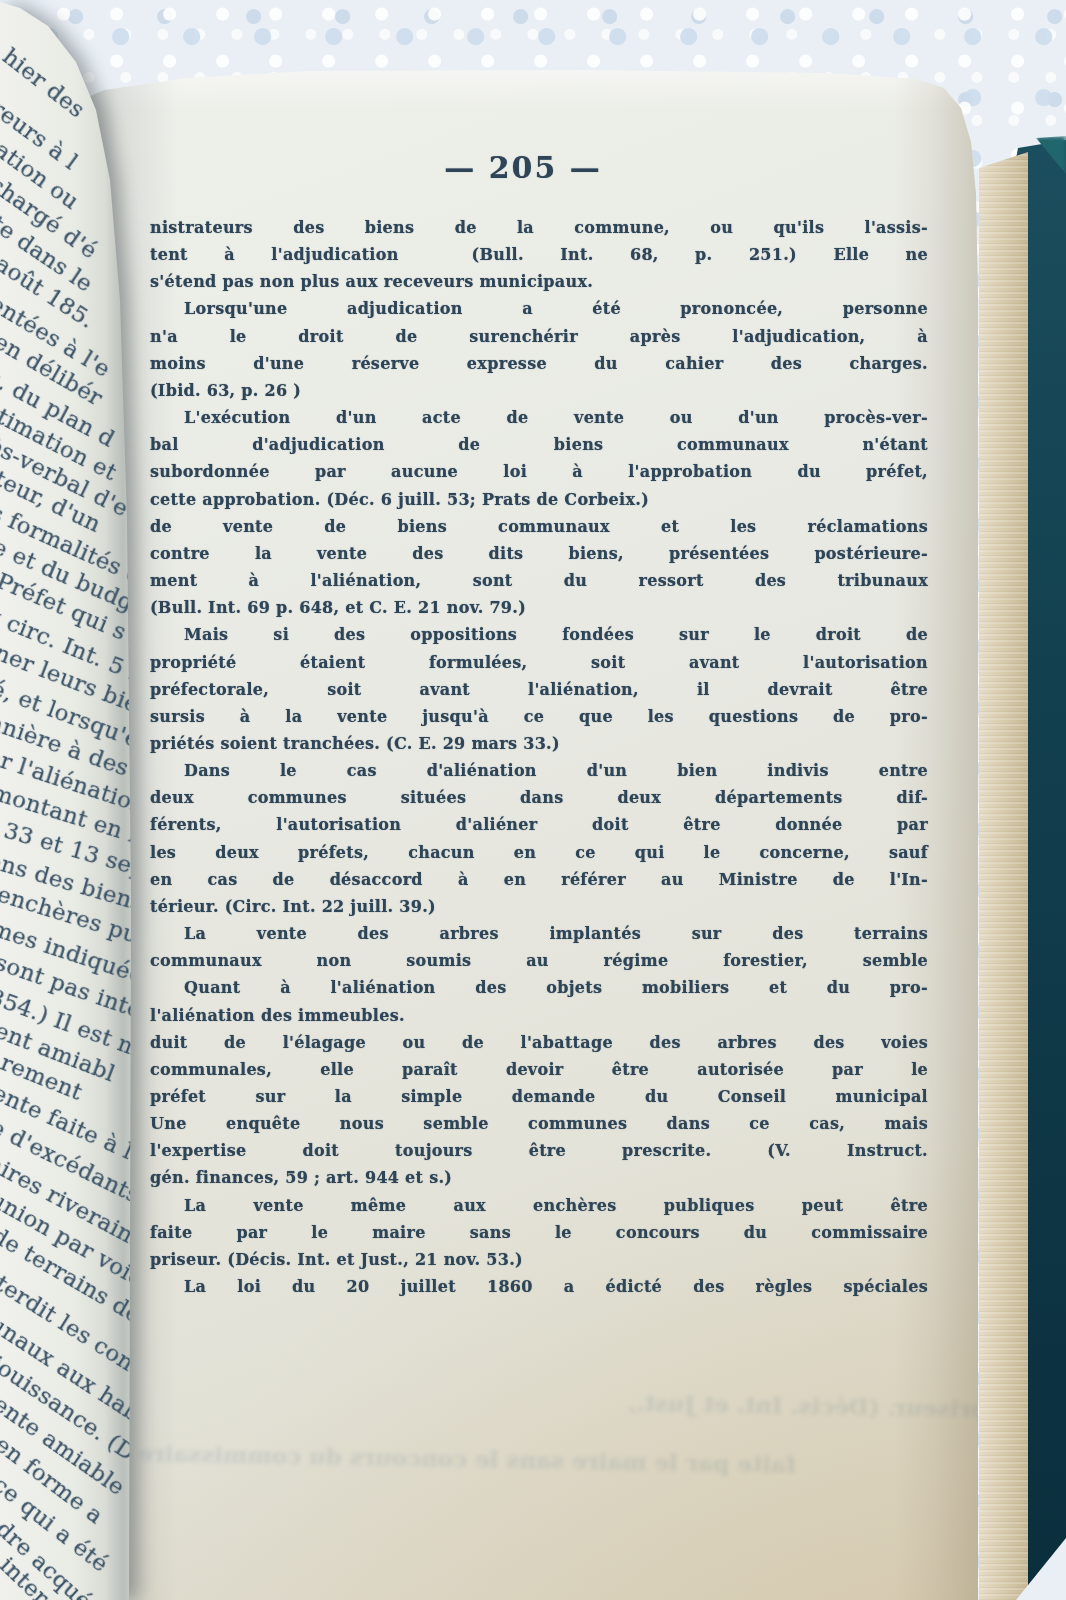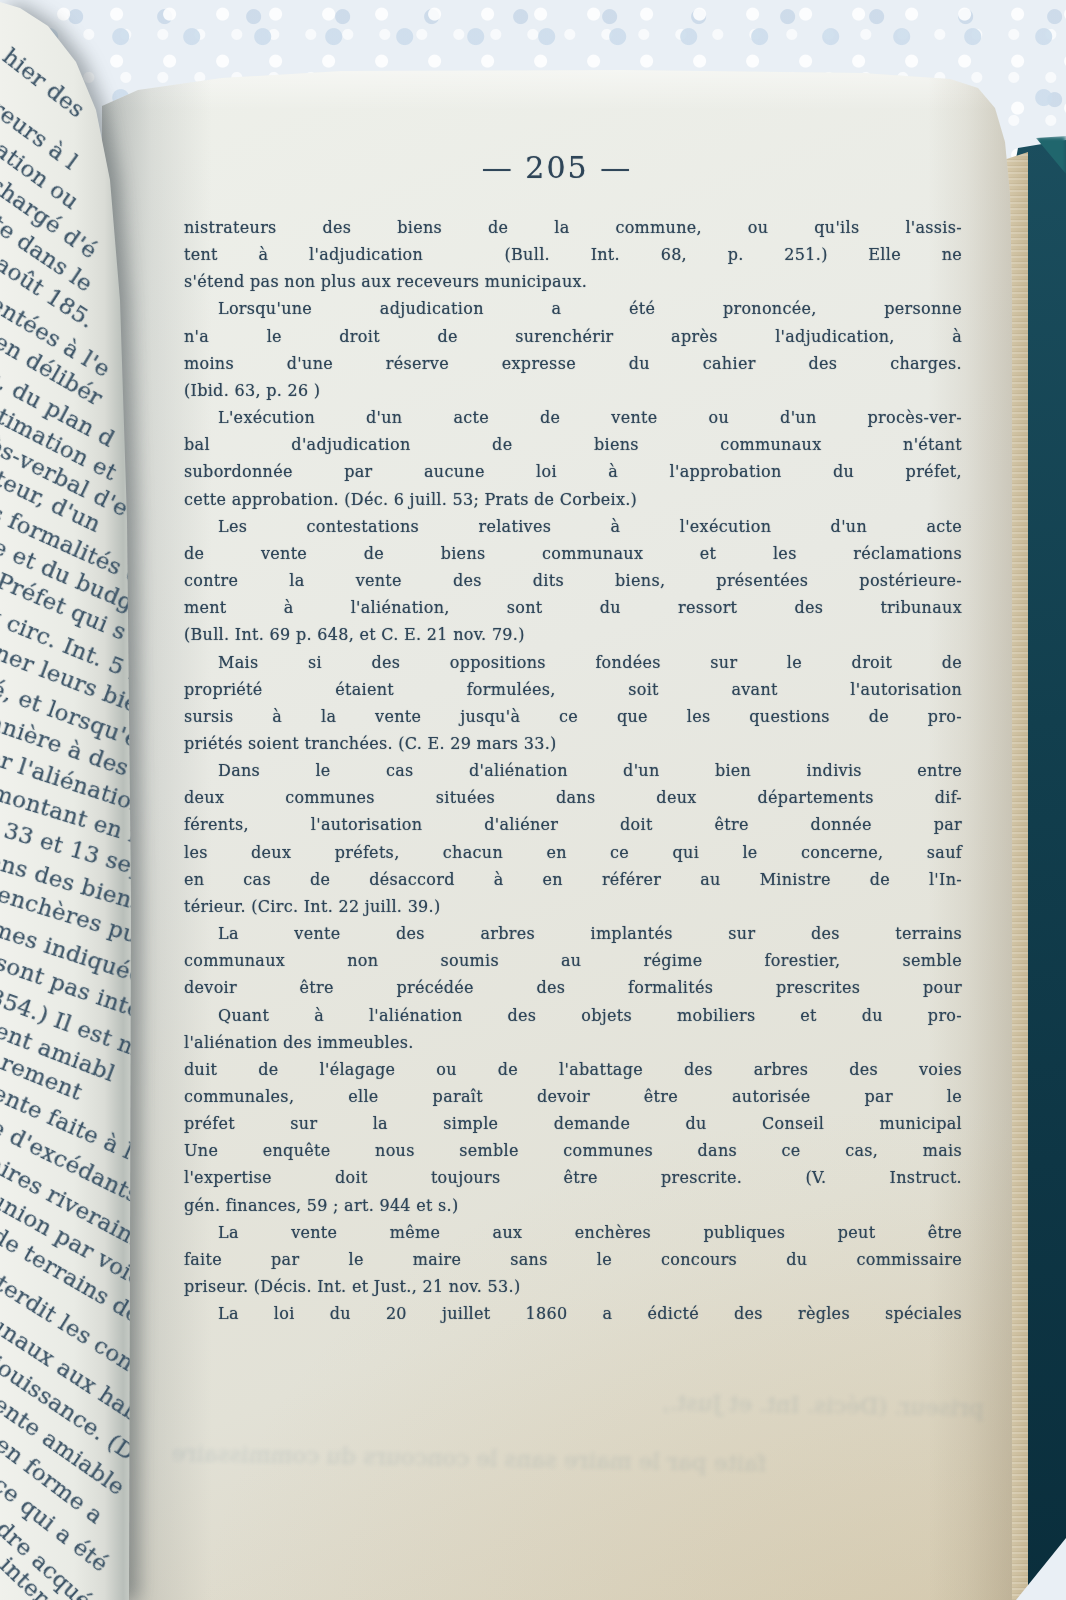--- a/index.html
+++ b/index.html
@@ -27,25 +27,25 @@
             clip-path:polygon(14px 72px,64px 10px,64px 72px);}
 
   
   .block-edge{position:absolute;left:979px;top:148px;width:49px;height:1452px;
       background:linear-gradient(to right,#e6dcc6 0%,#d6c9ab 55%,#c6b795 100%);
       clip-path:polygon(0 20px,100% 4px,100% 100%,0 100%);}
   .block-edge:after{content:"";position:absolute;inset:0;
       background:repeating-linear-gradient(180deg,rgba(255,255,255,.18) 0 2px,rgba(0,0,0,0) 2px 5px,rgba(120,100,70,.08) 5px 6px);}
 
   
-  .page{position:absolute;left:102px;top:64px;width:910px;height:1536px;
+  .page{position:absolute;left:68px;top:64px;width:910px;height:1536px;
         background:linear-gradient(160deg,#eef0ea 0%,#e8e9e3 40%,#e2e1d6 75%,#d9d2bf 100%);
         clip-path:polygon(0px 42px,36px 26px,120px 14px,240px 7px,520px 6px,760px 9px,
                           848px 15px,876px 24px,893px 44px,903px 78px,908px 130px,
-                          910px 230px,910px 1536px,0px 1536px);}
+                          910px 230px,910px 1536px,0px 1536px);font-weight:bold;}
   .page .top-sheen{position:absolute;left:0;top:0;width:100%;height:46px;
         background:linear-gradient(180deg,rgba(255,255,255,.55),rgba(255,255,255,0));}
   .page .gutter-shade{position:absolute;left:0;top:0;width:110px;height:100%;
         background:linear-gradient(to right,rgba(72,82,86,.35),rgba(72,82,86,.12) 45%,rgba(72,82,86,0));}
   .page .right-shade{position:absolute;right:0;top:0;width:84px;height:100%;
         background:linear-gradient(to left,rgba(138,122,92,.30),rgba(138,122,92,.10) 55%,rgba(138,122,92,0));}
   .page .bottom-tint{position:absolute;inset:0;
         background:radial-gradient(130% 60% at 88% 104%,rgba(203,182,136,.30),rgba(203,182,136,0) 60%);}
 
   .pagenum{position:absolute;left:66px;top:86px;width:778px;padding-right:96px;
@@ -96,38 +96,37 @@
         <div class="line">tent à l'adjudication&nbsp;&nbsp;(Bull. Int. 68, p. 251.) Elle ne</div>
         <div class="line last">s'étend pas non plus aux receveurs municipaux.</div>
         <div class="line indent">Lorsqu'une adjudication a été prononcée, personne</div>
         <div class="line">n'a le droit de surenchérir après l'adjudication, à</div>
         <div class="line">moins d'une réserve expresse du cahier des charges.</div>
         <div class="line last">(Ibid. 63, p. 26 )</div>
         <div class="line indent">L'exécution d'un acte de vente ou d'un procès-ver-</div>
         <div class="line">bal d'adjudication de biens communaux n'étant</div>
         <div class="line">subordonnée par aucune loi à l'approbation du préfet,</div>
         <div class="line last">cette approbation. (Déc. 6 juill. 53; Prats de Corbeix.)</div>
-        <div class="line indent">Les contestations relatives à l'exécution d'un acte</div>
         <div class="line">de vente de biens communaux et les réclamations</div>
         <div class="line">contre la vente des dits biens, présentées postérieure-</div>
         <div class="line">ment à l'aliénation, sont du ressort des tribunaux</div>
         <div class="line last">(Bull. Int. 69 p. 648, et C. E. 21 nov. 79.)</div>
         <div class="line indent">Mais si des oppositions fondées sur le droit de</div>
         <div class="line">propriété étaient formulées, soit avant l'autorisation</div>
+        <div class="line">préfectorale, soit avant l'aliénation, il devrait être</div>
         <div class="line">sursis à la vente jusqu'à ce que les questions de pro-</div>
         <div class="line last">priétés soient tranchées. (C. E. 29 mars 33.)</div>
         <div class="line indent">Dans le cas d'aliénation d'un bien indivis entre</div>
         <div class="line">deux communes situées dans deux départements dif-</div>
         <div class="line">férents, l'autorisation d'aliéner doit être donnée par</div>
         <div class="line">les deux préfets, chacun en ce qui le concerne, sauf</div>
         <div class="line">en cas de désaccord à en référer au Ministre de l'In-</div>
         <div class="line last">térieur. (Circ. Int. 22 juill. 39.)</div>
         <div class="line indent">La vente des arbres implantés sur des terrains</div>
         <div class="line">communaux non soumis au régime forestier, semble</div>
-        <div class="line">devoir être précédée des formalités prescrites pour</div>
         <div class="line indent">Quant à l'aliénation des objets mobiliers et du pro-</div>
         <div class="line last">l'aliénation des immeubles.</div>
         <div class="line">duit de l'élagage ou de l'abattage des arbres des voies</div>
         <div class="line">communales, elle paraît devoir être autorisée par le</div>
         <div class="line">préfet sur la simple demande du Conseil municipal</div>
         <div class="line">Une enquête nous semble communes dans ce cas, mais</div>
         <div class="line">l'expertise doit toujours être prescrite. (V. Instruct.</div>
         <div class="line last">gén. finances, 59 ; art. 944 et s.)</div>
         <div class="line indent">La vente même aux enchères publiques peut être</div>
         <div class="line">faite par le maire sans le concours du commissaire</div>

